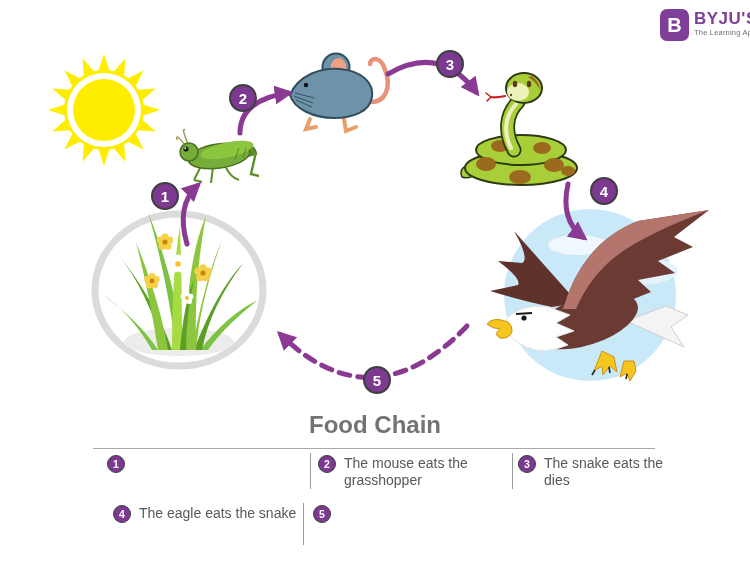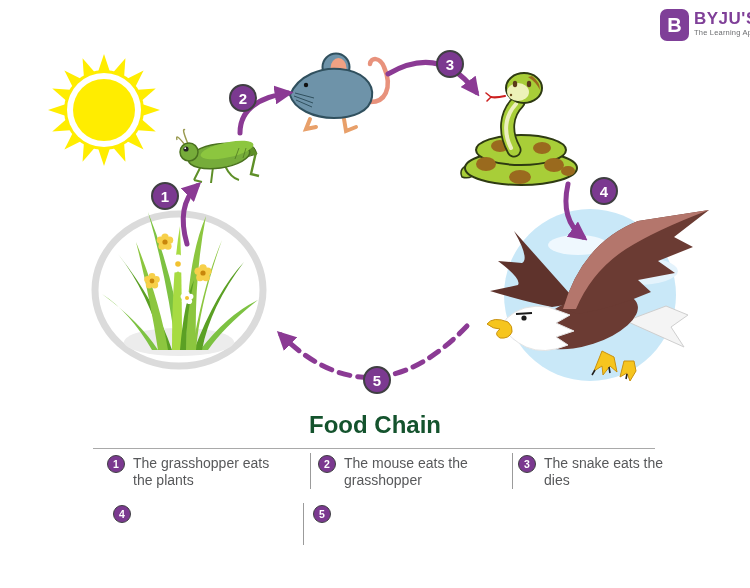--- a/index.html
+++ b/index.html
@@ -14,21 +14,21 @@
   .logo-name { font-size:17px; font-weight:bold; color:#7F3F98; letter-spacing:0.5px; line-height:19px; }
   .logo-tag  { font-size:7.5px; color:#6D6E71; letter-spacing:0.2px; }
 
   
   .badge { position:absolute; width:24px; height:24px; background:#7B3990; border:2px solid #3F3F42;
            border-radius:50%; color:#fff; display:flex; align-items:center; justify-content:center;
            font-size:15px; font-weight:bold; z-index:6; }
 
   
   .title { position:absolute; left:0; right:0; top:411px; text-align:center;
-           font-size:24px; font-weight:bold; color:#14532d; }
+           font-size:24px; font-weight:bold; color:#737373; }
   .hrule { position:absolute; top:448px; left:93px; width:562px; height:1px; background:#A9A9A9; }
 
   
   .litem { position:absolute; display:flex; gap:8px; font-size:14px; color:#57585A; line-height:17px; }
   .lbadge { width:16px; height:16px; flex:none; background:#7B3990; border:1.5px solid #3F3F42;
             border-radius:50%; color:#fff; display:flex; align-items:center; justify-content:center;
             font-size:10.5px; font-weight:bold; margin-top:0px; }
   .vdiv { position:absolute; width:1px; background:#9B9B9B; }
 
   svg { display:block; }
@@ -247,34 +247,34 @@
   </div>
   <div class="badge" style="left:363px; top:366px;">
     <span>5</span>
   </div>
 
   <div class="title">Food Chain</div>
   <div class="hrule"></div>
 
   <div class="litem" style="left:107px; top:455px; width:175px;">
     <span class="lbadge">1</span>
-    <span>The grasshopper eats the plants</span>
   </div>
   <div class="vdiv" style="left:310px; top:453px; height:36px;"></div>
   <div class="litem" style="left:318px; top:455px; width:160px;">
     <span class="lbadge">2</span>
     <span>The mouse eats the grasshopper</span>
   </div>
   <div class="vdiv" style="left:512px; top:453px; height:36px;"></div>
   <div class="litem" style="left:518px; top:455px; width:155px;">
     <span class="lbadge">3</span>
     <span>The snake eats the dies</span>
   </div>
 
   <div class="litem" style="left:113px; top:505px; width:185px;">
     <span class="lbadge">4</span>
+    <span>The eagle eats the snake</span>
   </div>
   <div class="vdiv" style="left:303px; top:503px; height:42px;"></div>
   <div class="litem" style="left:313px; top:505px; width:170px;">
     <span class="lbadge">5</span>
   </div>
 
 </div>
 
 </body></html>

